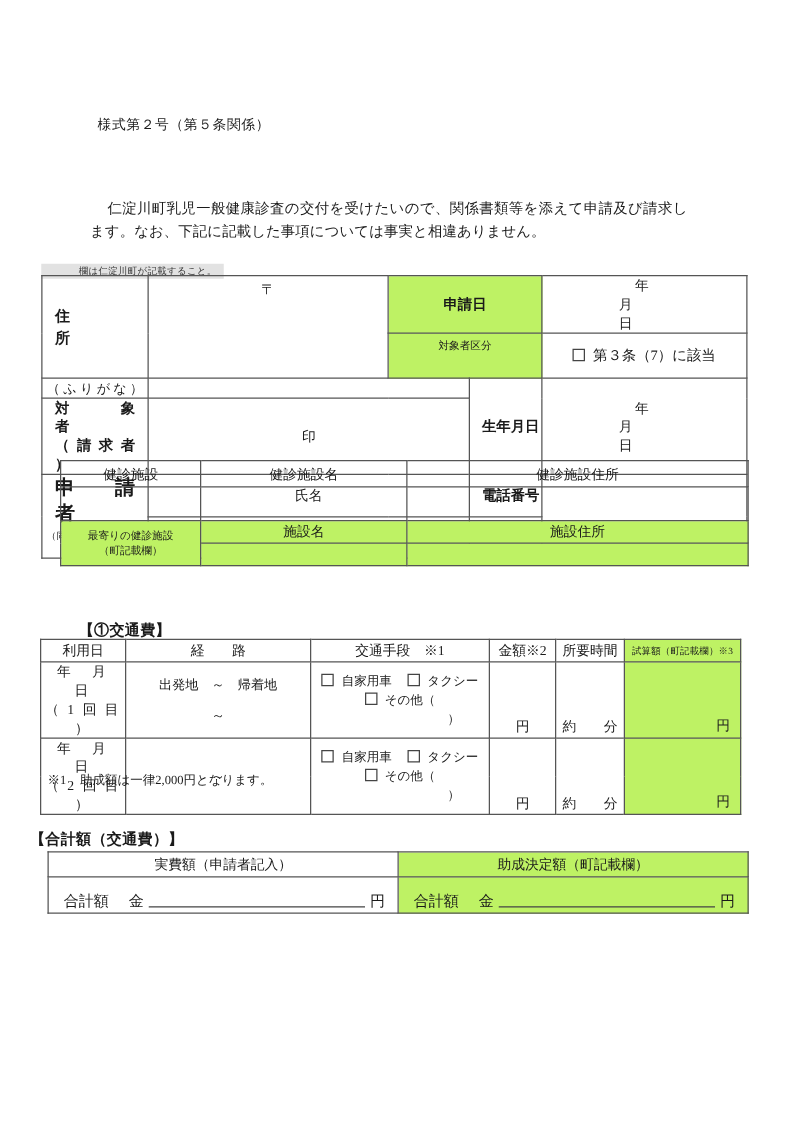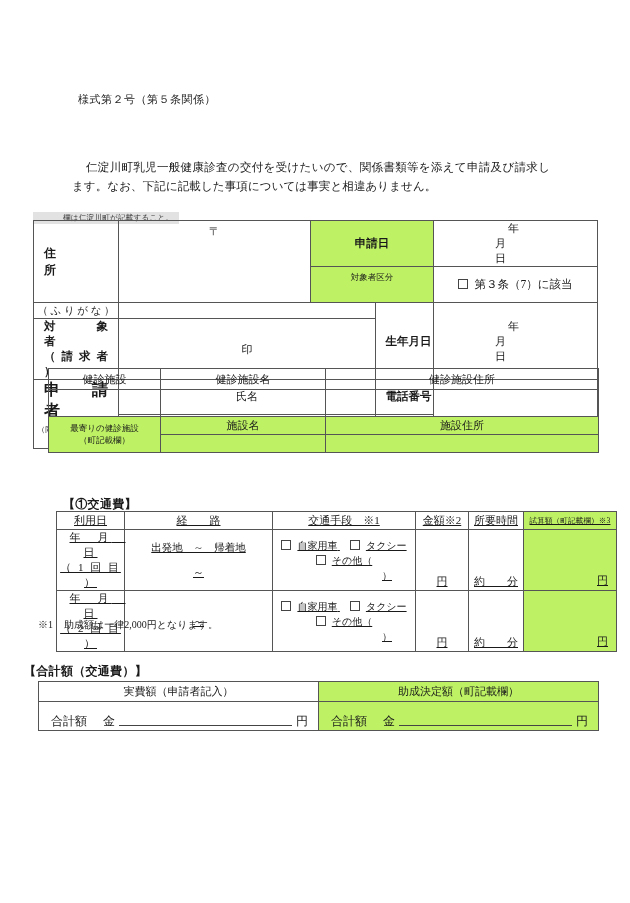--- a/index.html
+++ b/index.html
@@ -124,23 +124,22 @@
     font-size: 12px;
     font-weight: bold;
     letter-spacing: .3px;
   }
   #sec-traffic { left: 24px; top: 496px; margin-left: 39px; }
   #sec-total   { left: 24px; top: 663px; }
 
   
   .block-traffic {
     position: absolute;
-    left: 56px; top: 511px;
+    left: 32px; top: 511px;
     width: 560px;
-    text-decoration: underline;
   }
   .block-traffic .tbl td { height: 18px; }
   .chk-line { text-align: left; padding-left: 7px; line-height: 1.5; font-size: 10px; }
   .route-top { font-size: 10.5px; }
 
   .footnotes {
     position: absolute;
     left: 38px; top: 617px;
     font-size: 10px;
     line-height: 1.5;

